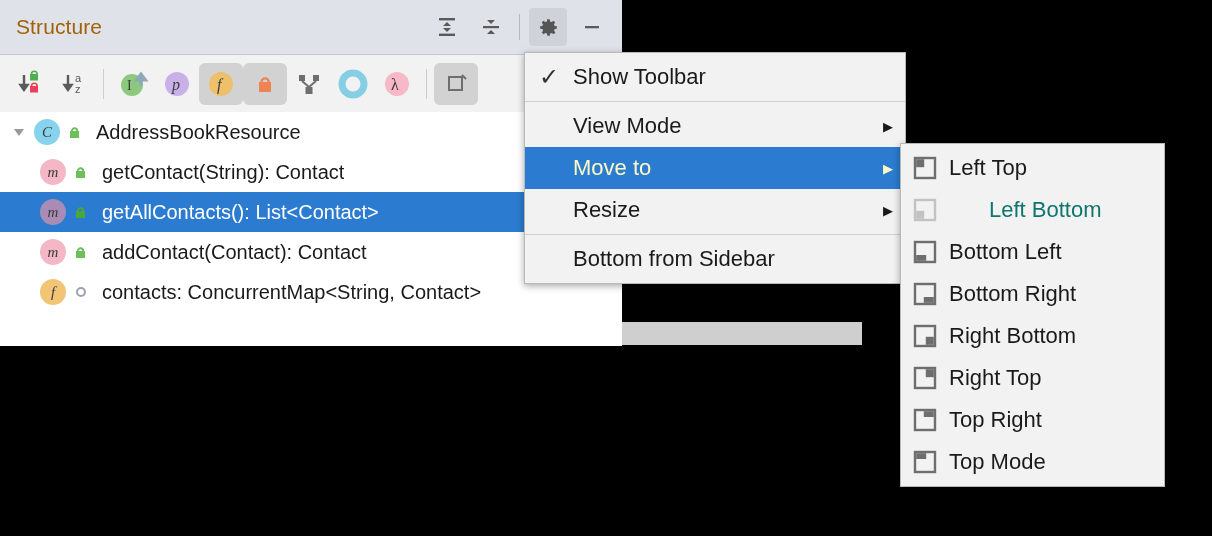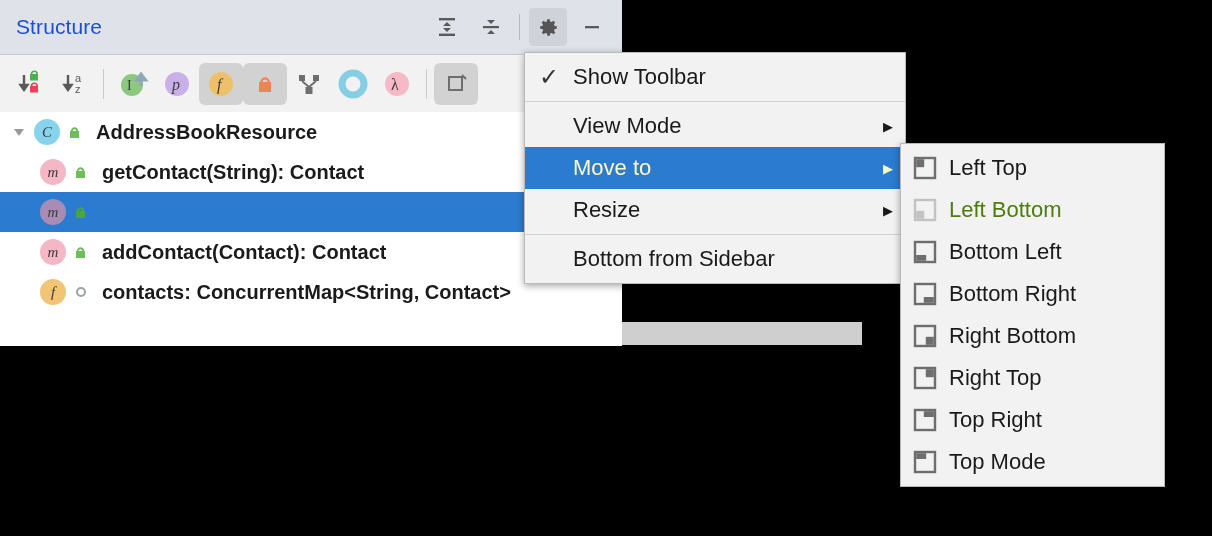--- a/index.html
+++ b/index.html
@@ -31,21 +31,21 @@
     width: 622px;
     height: 55px;
     background: #dfe2e9;
     border-bottom: 1px solid #c4c7cd;
     box-sizing: border-box;
     display: flex;
     align-items: center;
   }
   #structure-title {
     font-size: 21px;
-    color: #1d4ed8;
+    color: #a16207;
     margin-left: 16px;
     letter-spacing: 0.1px;
     white-space: nowrap;
   }
   .hdr-actions {
     margin-left: auto;
     display: flex;
     align-items: center;
     height: 100%;
     padding-right: 8px;
@@ -135,21 +135,20 @@
   .vis-icon {
     width: 26px;
     display: flex;
     align-items: center;
     justify-content: center;
     flex: none;
   }
   .node-label {
     margin-left: 8px;
     overflow: hidden;
-    font-weight: bold;
   }
 
   .circ {
     width: 26px; height: 26px;
     border-radius: 50%;
     display: flex; align-items: center; justify-content: center;
     font-size: 15px;
     font-family: "Liberation Serif", serif;
     font-style: italic;
     color: #3a3a3a;
@@ -180,21 +179,21 @@
     align-items: center;
     font-size: 22px;
     color: #1a1a1a;
     padding: 0 12px 0 0;
     white-space: nowrap;
   }
   .menu-item.selected {
     background: #2b7cd0;
     color: #fef9c3;
   }
-  .menu-item.disabled { color: #4d7c0f; }
+  .menu-item.disabled { color: #0f766e; gap: 40px; }
   .mi-check {
     width: 48px;
     flex: none;
     display: flex;
     align-items: center;
     justify-content: center;
     font-size: 24px;
     color: #333333;
   }
   .mi-icon {
@@ -375,20 +374,21 @@
     <div class="tree-row selected" style="padding-left:38px;">
       <div class="node-icon">
         <div class="circ" style="background:#a88cb5;">m</div>
       </div>
       <div class="vis-icon">
         <svg width="18" height="18" viewBox="0 0 18 18">
           <rect x="4" y="8" width="9" height="7" fill="#49a83c"></rect>
           <path d="M5.8 8 a2.7 2.7 0 015.4 0" stroke="#49a83c" stroke-width="1.9" fill="none"></path>
         </svg>
       </div>
+      <div class="node-label">getAllContacts(): List&lt;Contact&gt;</div>
     </div>
 
     <div class="tree-row" style="padding-left:38px;">
       <div class="node-icon">
         <div class="circ" style="background:#f4b7c5;">m</div>
       </div>
       <div class="vis-icon">
         <svg width="18" height="18" viewBox="0 0 18 18">
           <rect x="4" y="8" width="9" height="7" fill="#6dbf5b"></rect>
           <path d="M5.8 8 a2.7 2.7 0 015.4 0" stroke="#6dbf5b" stroke-width="1.9" fill="none"></path>

